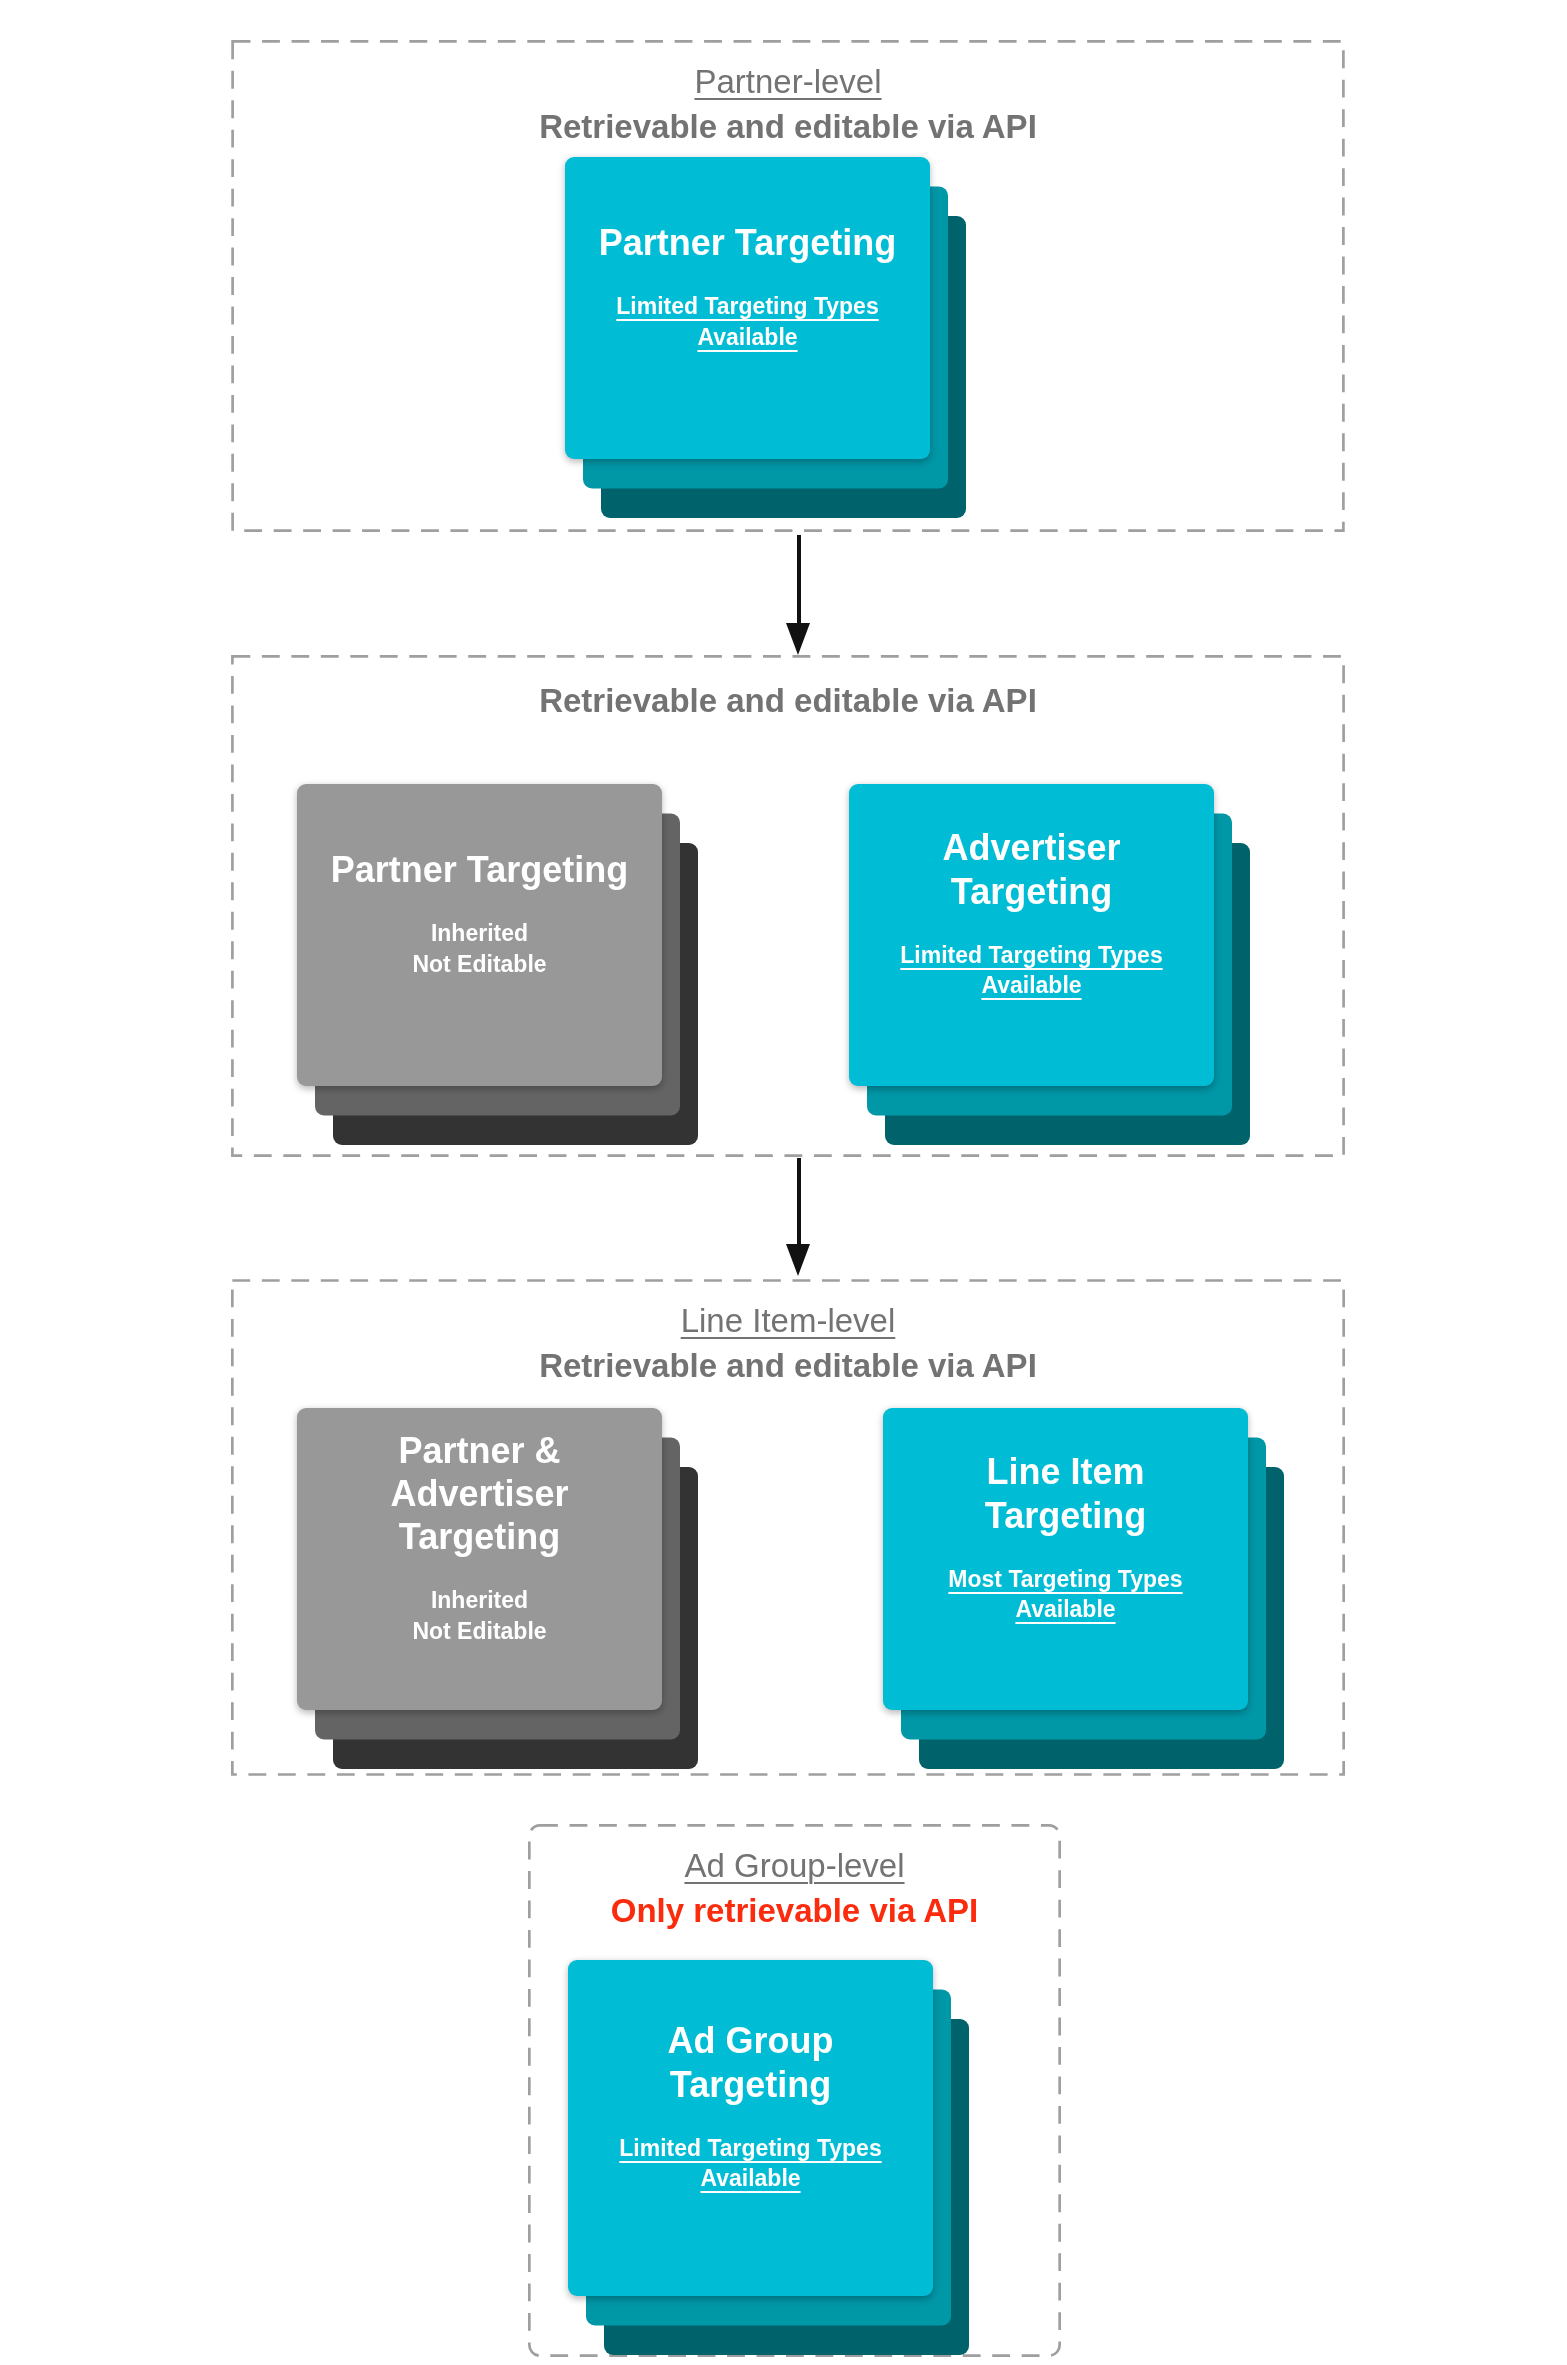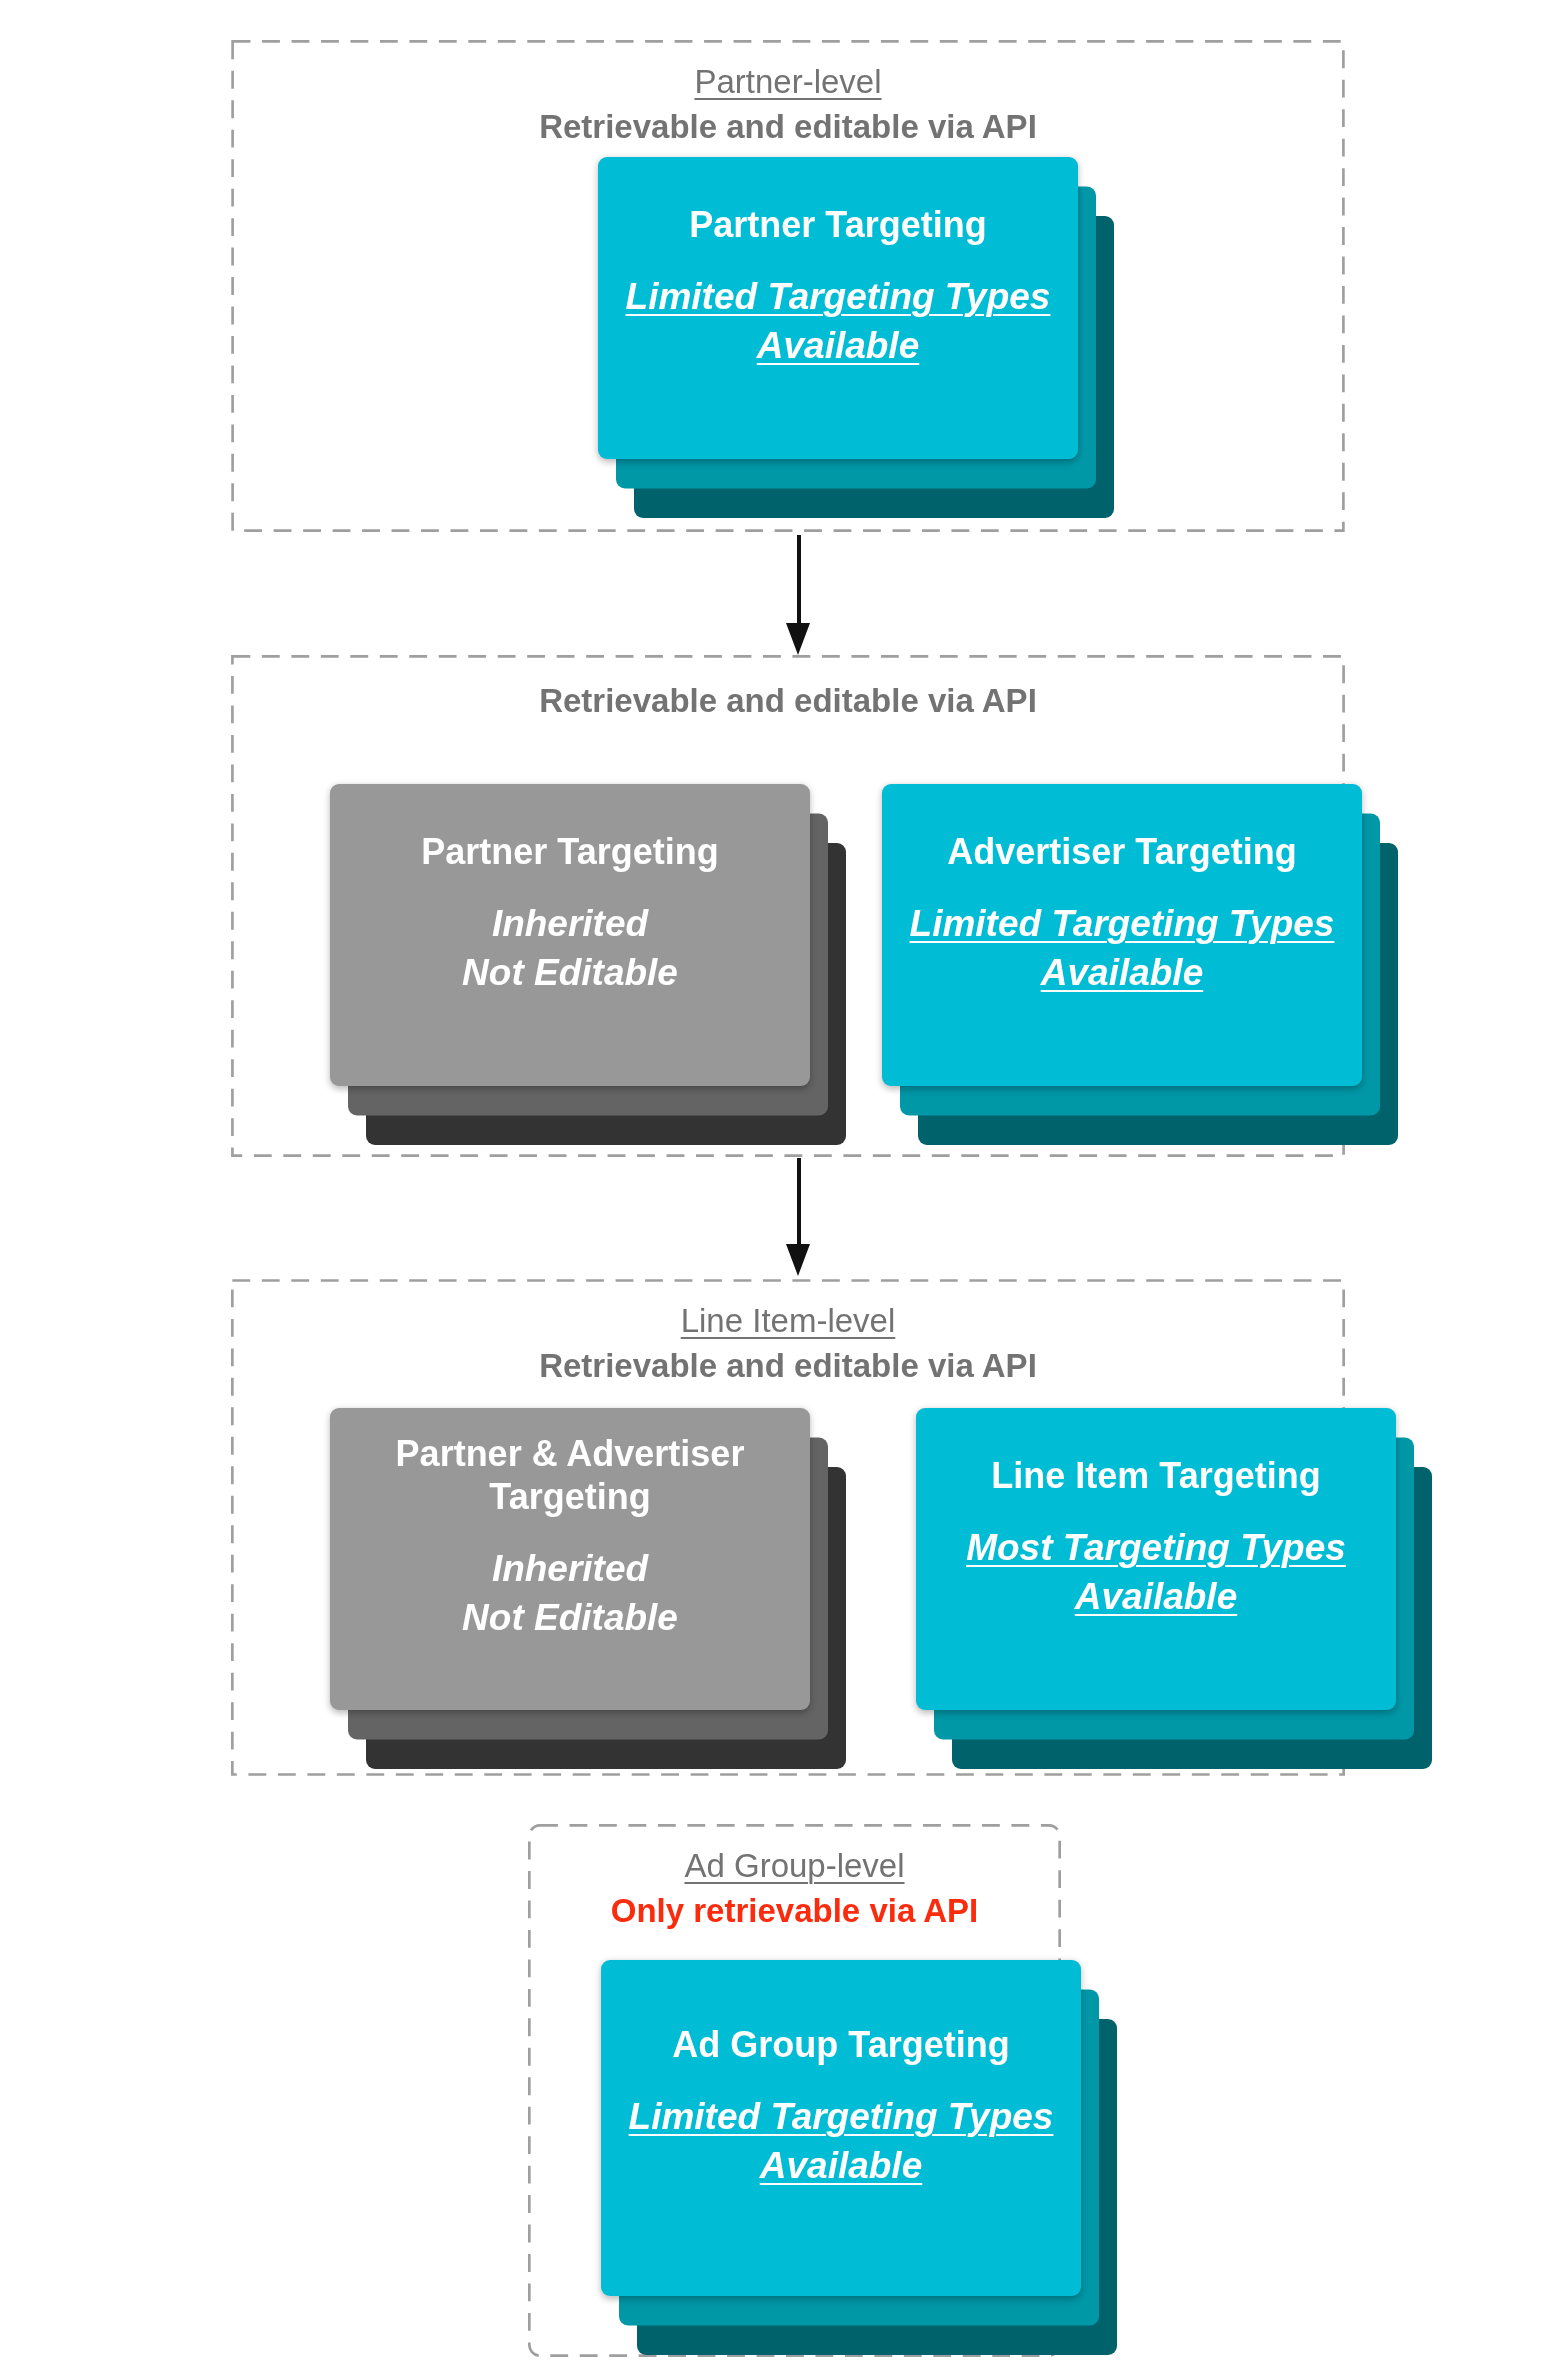--- a/index.html
+++ b/index.html
@@ -13,21 +13,21 @@
   .sec-border { position:absolute; left:0; top:0; pointer-events:none; }
   .sec-header { position:relative; text-align:center; padding-top:21.4px; z-index:2; }
   .sec-title {
     font-size:33px; font-weight:400; color:#737373;
     text-decoration:underline; text-decoration-thickness:1.8px; text-underline-offset:4.5px;
     line-height:1.25;
   }
   .sec-sub { font-size:33px; font-weight:700; color:#737373; line-height:1.3; margin-top:3.6px; }
   .sec-sub.red { color:#fb2c0d; }
 
-  .stack { position:absolute; width:480px; height:302px;margin-left:33px; }
+  .stack { position:absolute; width:365px; height:302px; }
   .stack.tall { height:336px;padding-left:16px; }
   .layer { position:absolute; left:0; top:0; width:100%; height:100%; border-radius:9px; }
   .l-mid  { transform:translate(18px,29.5px); }
   .l-back { transform:translate(36px,59px); }
   .teal-mid  { background:#0097a7; }
   .teal-back { background:#00626b; }
   .gray-mid  { background:#646464; }
   .gray-back { background:#333333; }
 
   .card {
@@ -35,22 +35,22 @@
     border-radius:9px; display:flex; flex-direction:column;
     align-items:center; justify-content:center; text-align:center;
     padding:0 21.4px 43px; box-shadow:0 2.7px 7.1px rgba(0,0,0,0.28);
   }
   .card.teal { background:#00bcd4; }
   .card.gray { background:#989898; }
   .card-title {
     font-size:36px; font-weight:700; color:#ffffff; line-height:1.2; max-width:402px;
   }
   .card-sub {
-    margin-top:27px; font-size:37px; font-weight:700; color:#ffffff;
-    line-height:1.32; white-space:pre-line;font-style:italic;
+    margin-top:27px; font-size:23px; font-weight:700; color:#ffffff;
+    line-height:1.32; white-space:pre-line;
   }
   .card-sub.u {
     text-decoration:underline; text-decoration-thickness:1.8px; text-underline-offset:5.4px;
   }
 
   .arrow { position:absolute; }
   .arrow .shaft { position:absolute; left:10.7px; top:0; width:4.5px; background:#111111; }
   .arrow .head {
     position:absolute; left:0; width:0; height:0;
     border-left:12.5px solid transparent; border-right:12.5px solid transparent;

